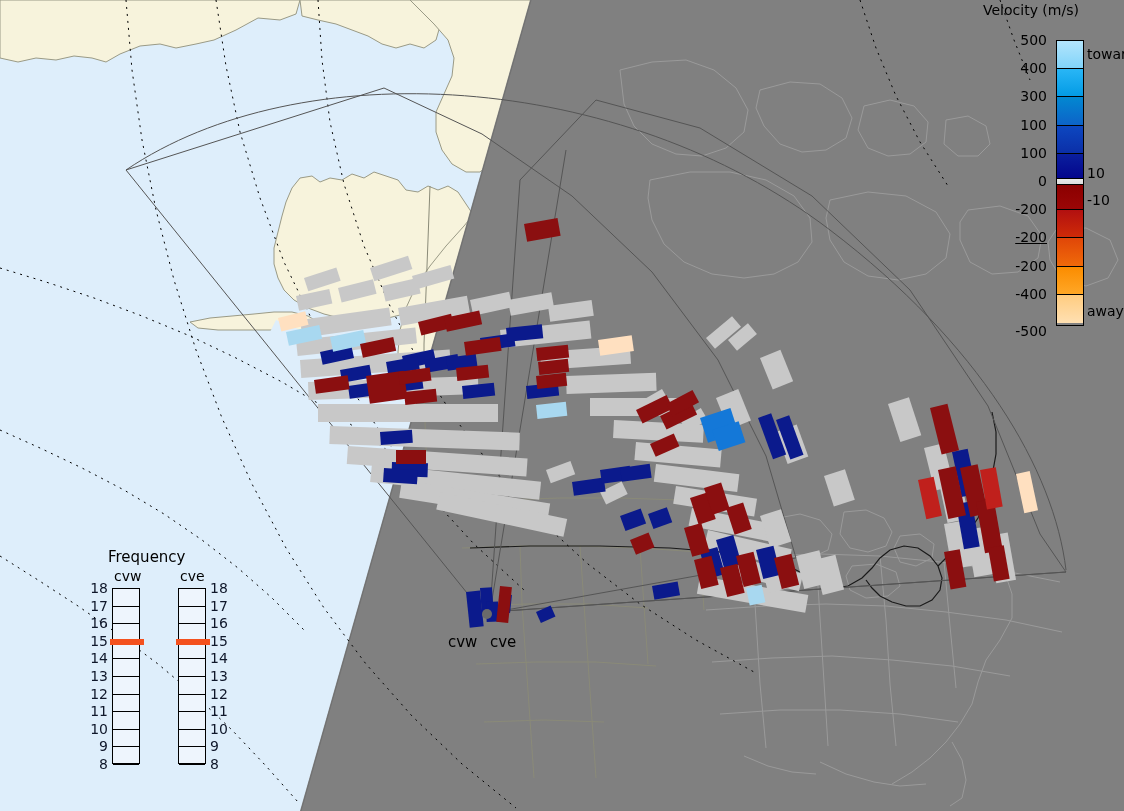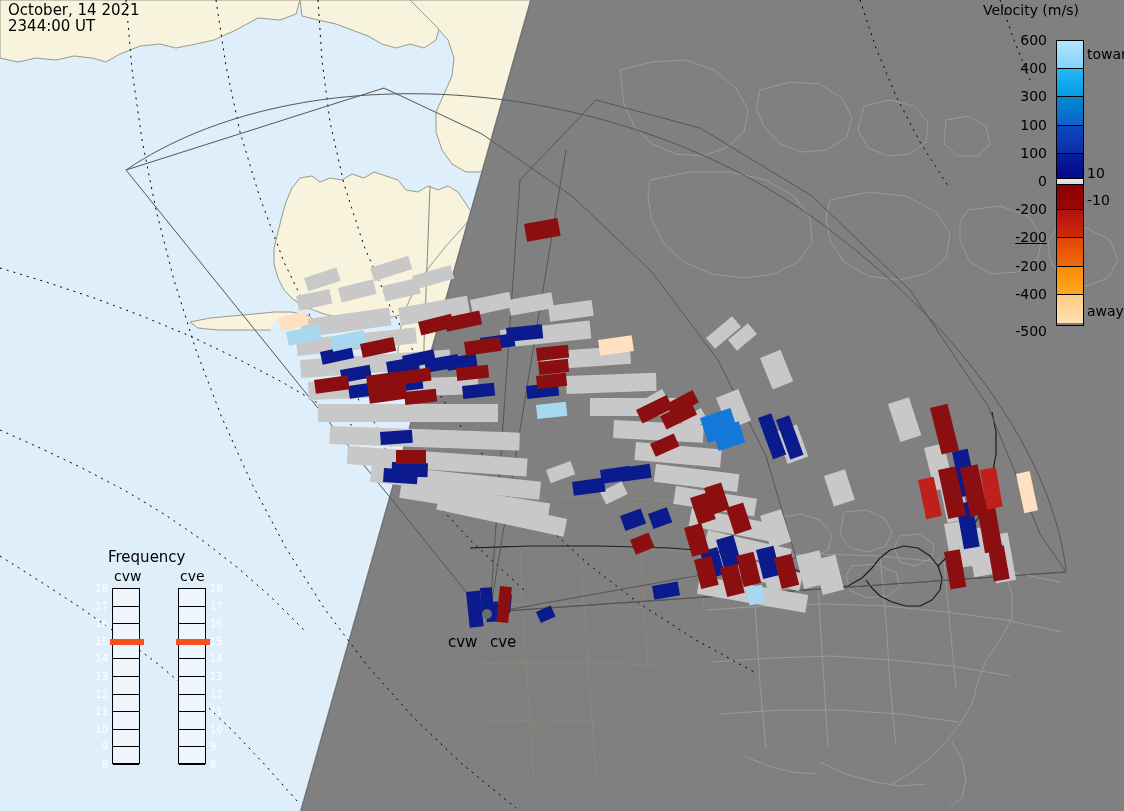--- a/index.html
+++ b/index.html
@@ -25,21 +25,21 @@
 
   
   #freq{position:absolute;left:78px;top:548px;width:160px;height:240px;z-index:40;}
   #freq .ftitle{position:absolute;left:30px;top:0px;font-size:15px;color:#000;white-space:nowrap;}
   #freq .gname{position:absolute;top:20px;font-size:14px;color:#000;white-space:nowrap;}
   #freq .gauge{position:absolute;top:40px;width:28px;height:176px;border:1px solid #000;
                background:#eef5fd;box-sizing:border-box;}
   #freq .cell{width:100%;height:16px;box-sizing:border-box;border-bottom:1px solid #000;}
   #freq .cell:last-child{border-bottom:none;}
   #freq .marker{position:absolute;left:-3px;width:34px;height:6px;background:#f4511e;}
-  #freq .lab{position:absolute;font-size:10px;color:#ffffff;transform:translateY(-50%);
+  #freq .lab{position:absolute;font-size:14px;color:#0f172a;transform:translateY(-50%);
              white-space:nowrap;}
   #freq .lab.l{text-align:right;}
 </style>
 </head>
 <body>
 
 <div id="stage">
 
   <svg id="mapsvg" viewBox="0 0 1124 811" preserveAspectRatio="none">
     <defs>
@@ -356,40 +356,38 @@
         </g>
       </g>
 
       <circle cx="487" cy="614" r="5" fill="#6a6a6a"></circle>
     </g>
   </svg>
 
   <div style="position:absolute;left:448px;top:633px;font-size:15px;color:#000;z-index:30;">cvw</div>
   <div style="position:absolute;left:490px;top:633px;font-size:15px;color:#000;z-index:30;">cve</div>
 
-  <div id="stamp">October, 14 2021
-2344:00 UT</div>
 
   <div id="vel">
     <div class="vtitle">Velocity (m/s)</div>
     <div class="cbar" id="cbarBands">
         <div class="band" style="height: 28.2px; background: linear-gradient(rgb(179, 229, 252), rgb(129, 212, 250));"></div>
         <div class="band" style="height: 28.2px; background: linear-gradient(rgb(41, 182, 246), rgb(3, 155, 229));"></div>
         <div class="band" style="height: 28.2px; background: linear-gradient(rgb(2, 136, 209), rgb(13, 99, 200));"></div>
         <div class="band" style="height: 28.2px; background: linear-gradient(rgb(13, 71, 192), rgb(11, 47, 168));"></div>
         <div class="band" style="height: 25.38px; background: linear-gradient(rgb(10, 31, 158), rgb(4, 6, 140));"></div>
         <div class="band" style="height: 5.64px; background: linear-gradient(rgb(232, 232, 232), rgb(220, 220, 220)); border-bottom: 1px solid rgb(0, 0, 0);"></div>
         <div class="band" style="height: 25.38px; background: linear-gradient(rgb(139, 0, 0), rgb(155, 6, 6));"></div>
         <div class="band" style="height: 28.2px; background: linear-gradient(rgb(178, 16, 16), rgb(207, 43, 8));"></div>
         <div class="band" style="height: 28.2px; background: linear-gradient(rgb(224, 70, 8), rgb(240, 106, 10));"></div>
         <div class="band" style="height: 28.2px; background: linear-gradient(rgb(251, 140, 0), rgb(255, 167, 38));"></div>
         <div class="band" style="height: 28.2px; background: linear-gradient(rgb(255, 204, 128), rgb(255, 224, 178));"></div>
       </div>
     <div class="ticks" id="cbarTicks">
-        <div class="tk" style="top: 0px;">600</div>
+        <div class="tk" style="top: 0px;">500</div>
         <div class="tk" style="top: 28.2px;">400</div>
         <div class="tk" style="top: 56.4px; margin-left: 24px;">300</div>
         <div class="tk" style="top: 84.6px;">100</div>
         <div class="tk" style="top: 112.8px;">100</div>
         <div class="tk" style="top: 141px;">0</div>
         <div class="tk" style="top: 169.2px;">-200</div>
         <div class="tk" style="top: 197.4px; text-decoration: underline;">-200</div>
         <div class="tk" style="top: 225.6px;">-200</div>
         <div class="tk" style="top: 253.8px;">-400</div>
         <div class="tk" style="top: 291px;">-500</div>

